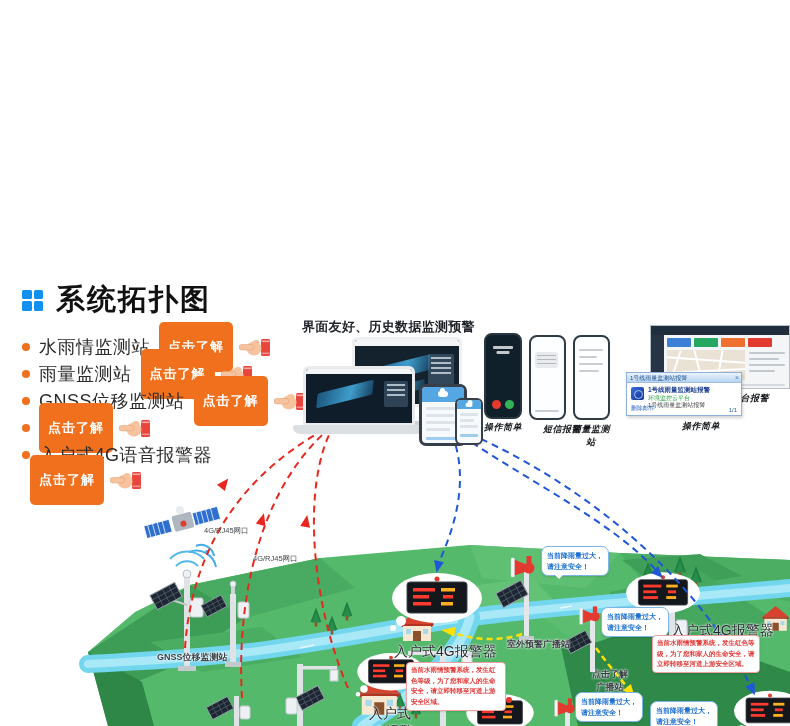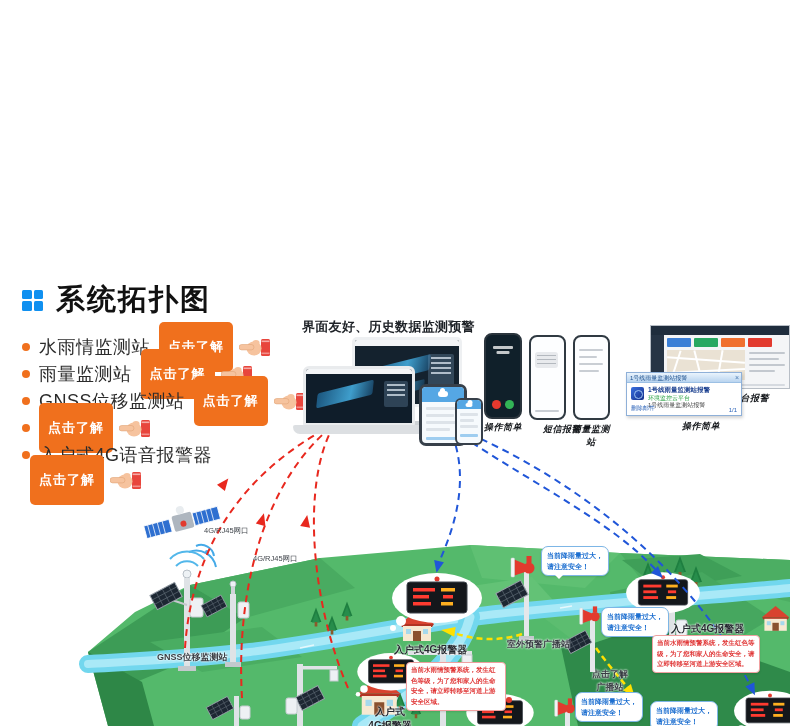--- a/index.html
+++ b/index.html
@@ -81,21 +81,21 @@
   .em-ico::after{content:"";position:absolute;left:3px;top:3px;width:7px;height:7px;border:1.5px solid #9ec4f2;border-radius:50%;}
   .em-l1{position:absolute;left:21px;top:13px;font-size:6.5px;font-weight:bold;color:#1a3f8f;white-space:nowrap;}
   .em-l2{position:absolute;left:21px;top:21px;font-size:6px;color:#1f9e3a;white-space:nowrap;}
   .em-l3{position:absolute;left:21px;top:28px;font-size:6px;color:#444;white-space:nowrap;}
   .em-foot{position:absolute;left:4px;bottom:2px;font-size:6px;color:#2a62b8;}
   .em-page{position:absolute;right:4px;bottom:2px;font-size:6px;color:#2a62b8;}
   
   .diagram-svg{position:absolute;left:0;top:0;z-index:1;pointer-events:none;}
   .t-label{position:absolute;font-size:9px;font-weight:bold;color:#383d43;
            text-shadow:0 0 2px #fff,0 0 2px #fff;z-index:4;white-space:nowrap;}
-  .h-label{position:absolute;font-size:10px;font-weight:bold;color:#24292f;
+  .h-label{position:absolute;font-size:14px;font-weight:normal;color:#24292f;
            text-shadow:0 0 2px #fff,0 0 2px #fff;z-index:4;white-space:nowrap;}
   .two-line{white-space:pre-line;text-align:center;}
   .net-label{position:absolute;font-size:7.5px;color:#42474d;z-index:4;white-space:nowrap;}
   .bubble{position:absolute;background:#fff;border:1px solid #7db6e6;border-radius:7px;padding:3px 5px;
           font-size:7px;line-height:1.6;color:#1d6fd0;font-weight:bold;white-space:nowrap;z-index:5;
           box-shadow:0 1px 2px rgba(0,0,0,.12);}
   .bubble.tail-l::after{content:"";position:absolute;left:-5px;top:55%;border:5px solid transparent;
           border-right-color:#fff;margin-top:-5px;}
   .bubble.tail-b::after{content:"";position:absolute;left:12px;bottom:-9px;border:5px solid transparent;
           border-top-color:#fff;}

